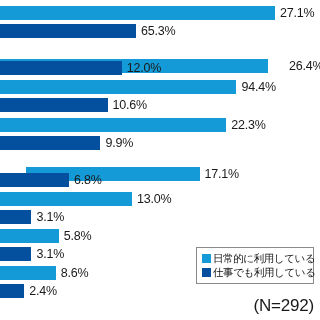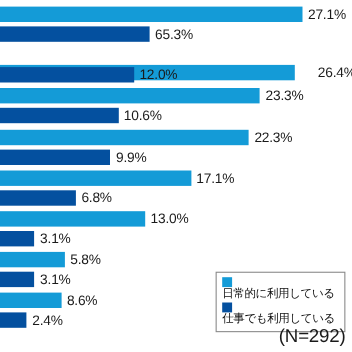--- a/index.html
+++ b/index.html
@@ -62,24 +62,23 @@
     left: 196px;
     top: 247px;
     width: 118px;
     box-sizing: border-box;
     border: 1px solid #8a8a8a;
     background: #ffffff;
     padding: 3px 4px 3px 5px;
   }
   .legend-item {
     display: flex;
-    align-items: flex-start;
+    align-items: center;
     line-height: 13px;
     margin: 1px 0;
-    flex-direction: column;
   }
   .legend-swatch {
     width: 9px;
     height: 9px;
     flex: 0 0 9px;
     margin-right: 2px;
   }
   .legend-swatch.primary { background: #149bd7; }
   .legend-swatch.secondary { background: #04509f; }
   .legend-text {
@@ -119,39 +118,39 @@
           <span class="bar-label">26.4%</span>
         </div>
         <div class="bar-row" style="top: 18px;">
           <span class="bar secondary" style="width: 121.771px;"></span>
           <span class="bar-label">12.0%</span>
         </div>
       </div>
       <div class="group" style="top: 80.4px;">
         <div class="bar-row" style="top: 0px;">
           <span class="bar primary" style="width: 236.439px;"></span>
-          <span class="bar-label">23.3%</span>
+          <span class="bar-label">94.4%</span>
         </div>
         <div class="bar-row" style="top: 18px;">
           <span class="bar secondary" style="width: 107.565px;"></span>
           <span class="bar-label">10.6%</span>
         </div>
       </div>
       <div class="group" style="top: 117.6px;">
         <div class="bar-row" style="top: 0px;">
           <span class="bar primary" style="width: 226.292px;"></span>
           <span class="bar-label">22.3%</span>
         </div>
         <div class="bar-row" style="top: 18px;">
           <span class="bar secondary" style="width: 100.461px;"></span>
           <span class="bar-label">9.9%</span>
         </div>
       </div>
       <div class="group" style="top: 154.8px;">
-        <div class="bar-row" style="top: 0px;">
+        <div class="bar-row" style="top: 12px; padding-left: 26px;">
           <span class="bar primary" style="width: 173.524px;"></span>
           <span class="bar-label">17.1%</span>
         </div>
         <div class="bar-row" style="top: 18px; align-items: center;">
           <span class="bar secondary" style="width: 69.0037px;"></span>
           <span class="bar-label">6.8%</span>
         </div>
       </div>
       <div class="group" style="top: 192px;">
         <div class="bar-row" style="top: 0px;">

